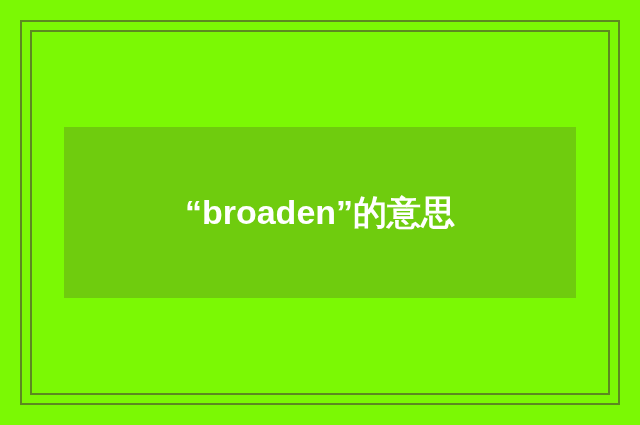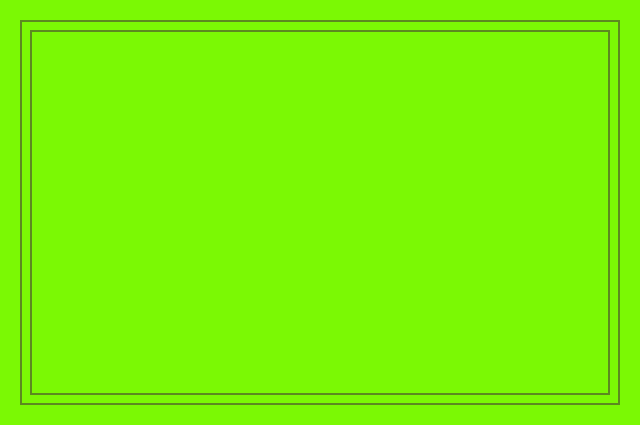--- a/index.html
+++ b/index.html
@@ -72,14 +72,17 @@
   }
 </style>
 </head>
 <body>
 
 <div id="card">
 
   <div id="frame-outer"></div>
   <div id="frame-inner"></div>
 
+  <div id="content-panel">
+    <p id="headline">“broaden”的意思</p>
+  </div>
 
 </div>
 
 </body></html>

